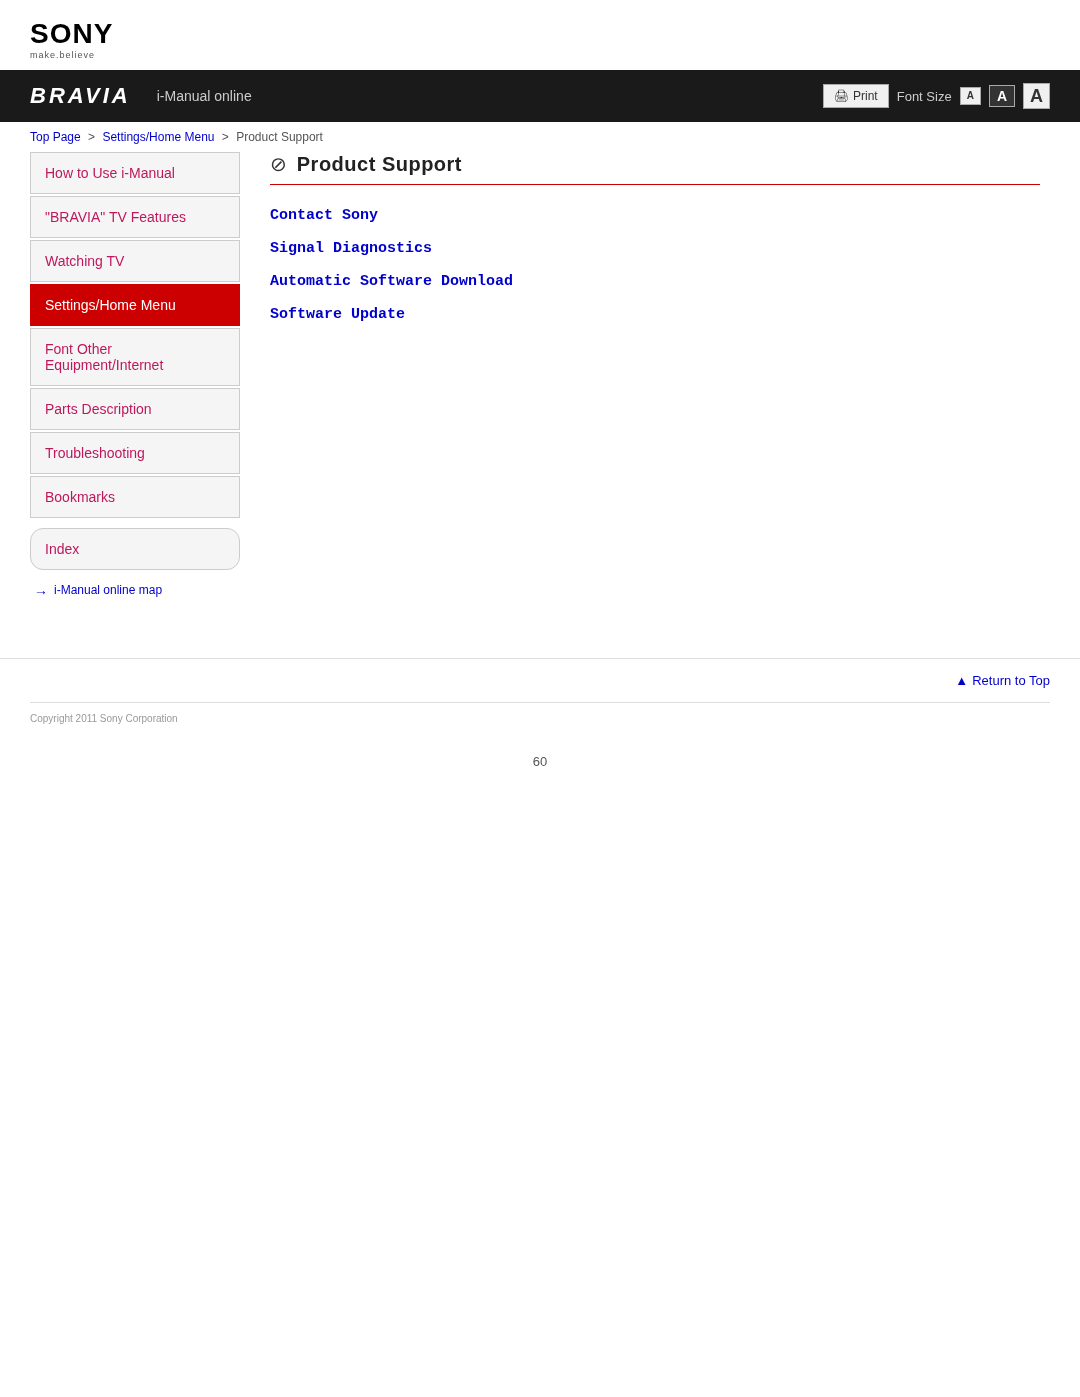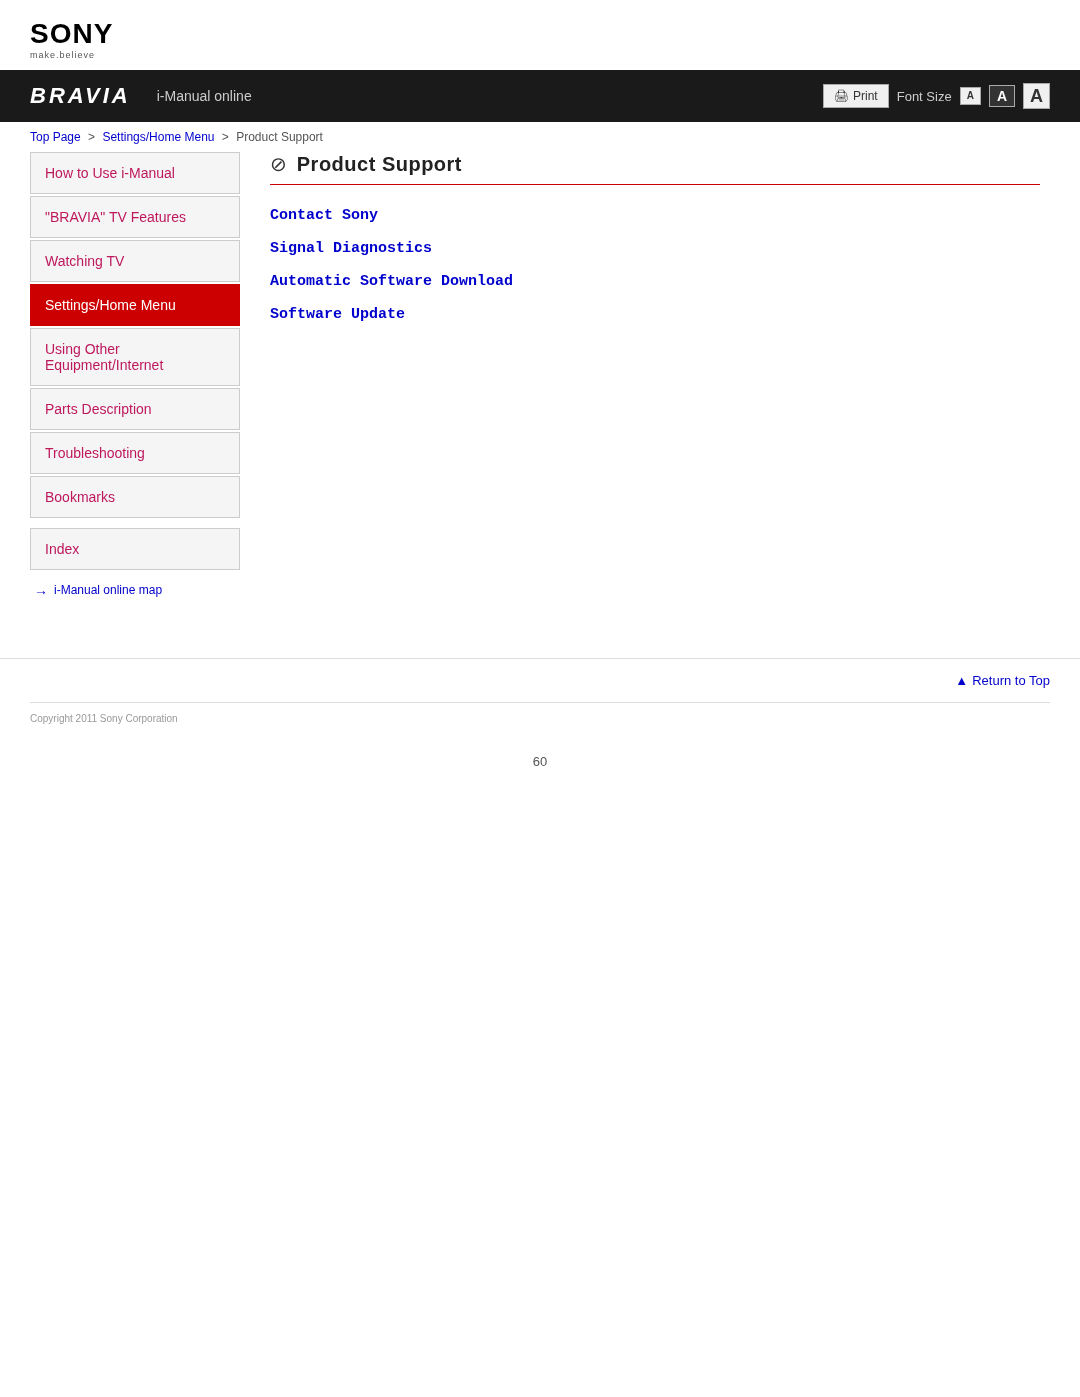--- a/index.html
+++ b/index.html
@@ -125,20 +125,21 @@
       display: block;
       text-decoration: none;
     }
     .sidebar-item.active {
       background: #cc0000;
       color: #fff;
       border-color: #cc0000;
     }
     .sidebar-item.index-item {
       margin-top: 10px;
+      border-radius: 13px;
     }
     .imanual-map-link {
       display: flex;
       align-items: center;
       gap: 6px;
       margin-top: 12px;
       font-size: 12px;
       color: #0000cc;
       text-decoration: none;
       padding-left: 4px;
@@ -267,21 +268,21 @@
     <a class="sidebar-item" href="#">
       <span>"BRAVIA" TV Features</span>
     </a>
     <a class="sidebar-item" href="#">
       <span>Watching TV</span>
     </a>
     <a class="sidebar-item active" href="#">
       <span>Settings/Home Menu</span>
     </a>
     <a class="sidebar-item" href="#">
-      <span>Using Other Equipment/Internet</span>
+      <span>Font Other Equipment/Internet</span>
     </a>
     <a class="sidebar-item" href="#">
       <span>Parts Description</span>
     </a>
     <a class="sidebar-item" href="#">
       <span>Troubleshooting</span>
     </a>
     <a class="sidebar-item" href="#">
       <span>Bookmarks</span>
     </a>

